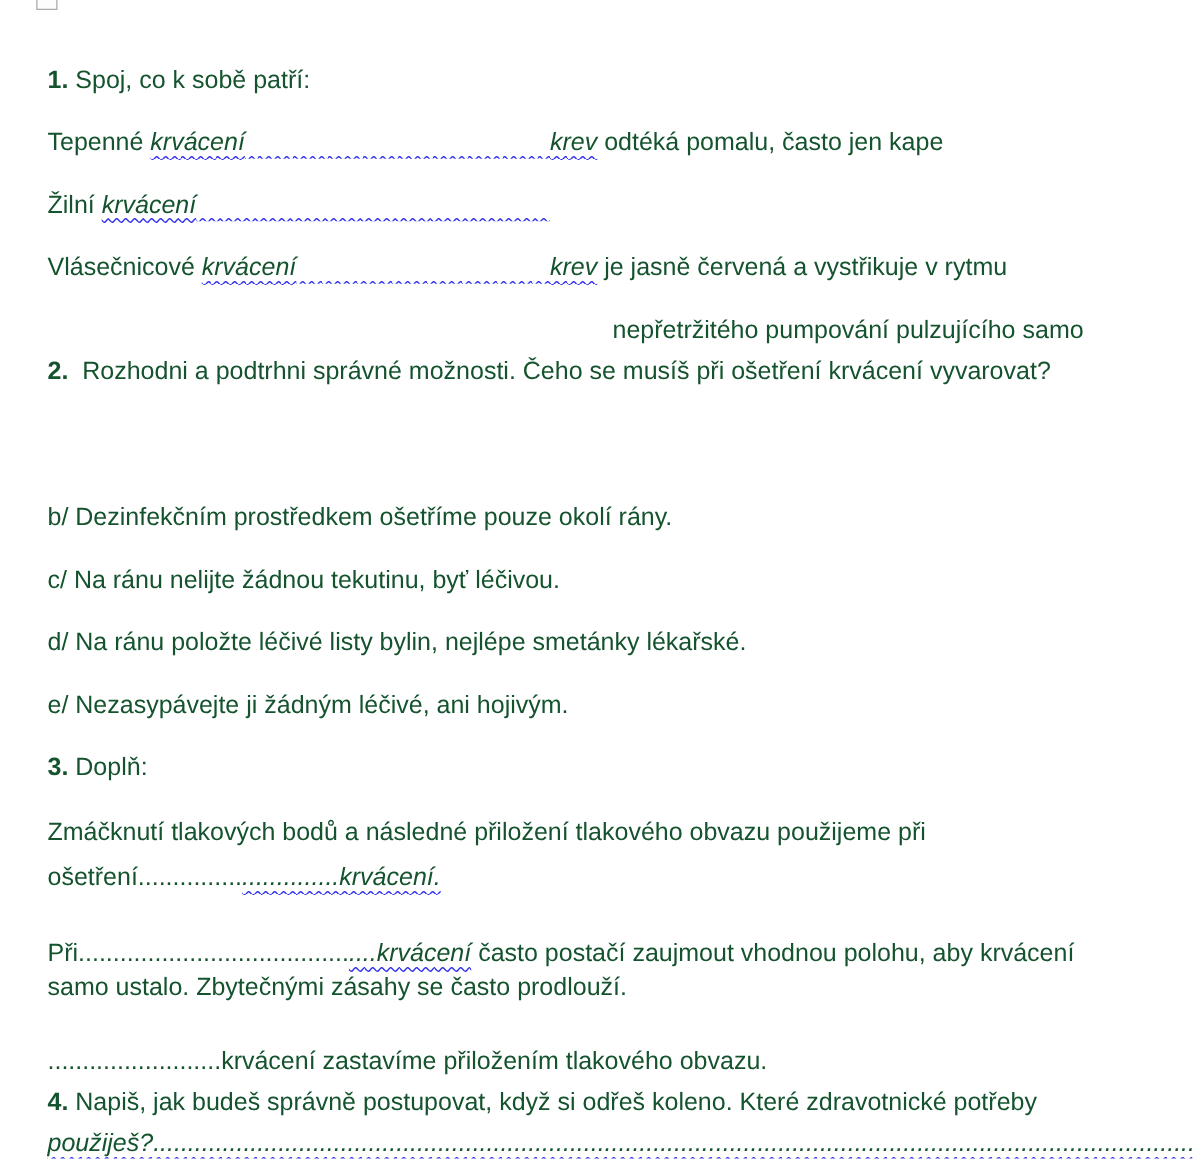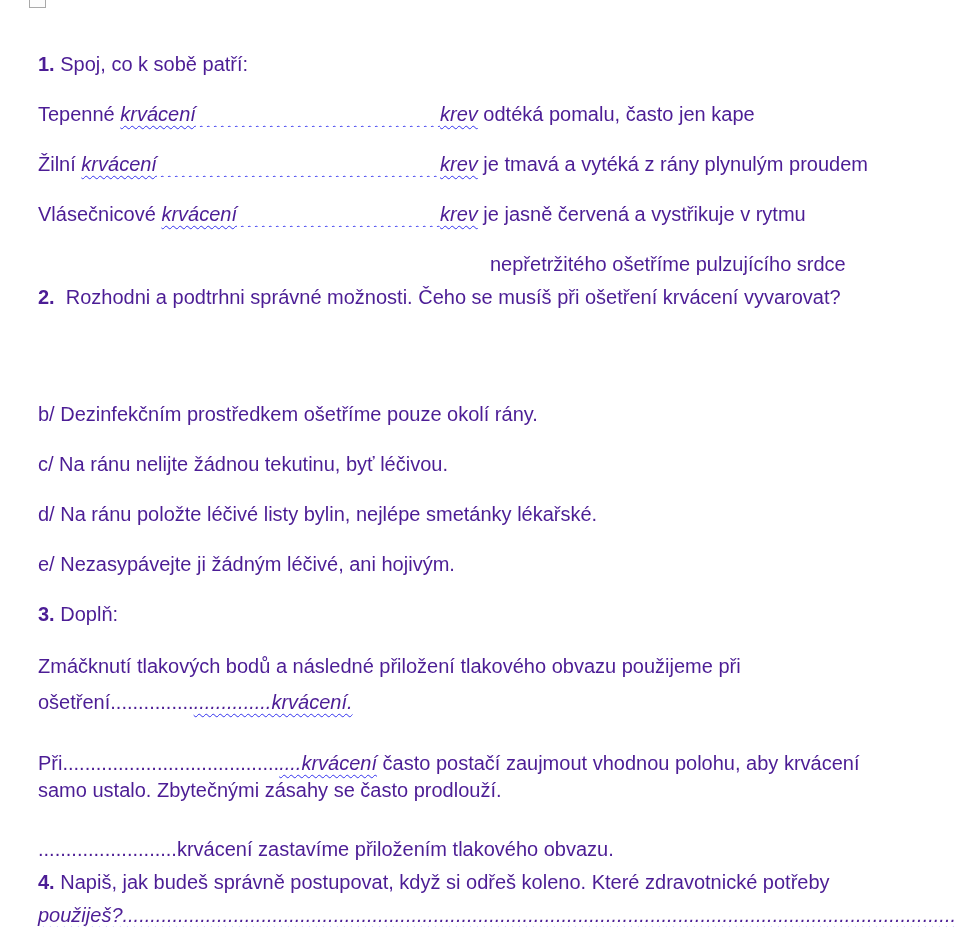--- a/index.html
+++ b/index.html
@@ -2,21 +2,21 @@
 <html><head>
 <meta charset="utf-8">
 <style>
   html,body{margin:0;padding:0;background:#fff;}
   .page{
     position:relative;
     width:954px;height:927px;
     background:#ffffff;
     font-family:"Liberation Sans",sans-serif;
     font-size:20px;
-    color:#4c1d95;
+    color:#14532d;
     overflow:hidden;
   }
   .line{
     position:absolute;
     left:38px;
     white-space:pre;
     line-height:26px;
   }
   .b{font-weight:bold;}
   
@@ -51,29 +51,28 @@
 
   <div class="line" style="top:51px"><span class="b">1.</span><span> Spoj, co k sobě patří:</span></div>
 
   <div class="line mrow" style="top:101px">
     <span class="mleft"><span>Tepenné </span><span class="sq">krvácení</span><span class="fill sq">&nbsp;&nbsp;&nbsp;&nbsp;&nbsp;&nbsp;&nbsp;&nbsp;&nbsp;&nbsp;&nbsp;&nbsp;&nbsp;&nbsp;&nbsp;&nbsp;&nbsp;&nbsp;&nbsp;&nbsp;&nbsp;&nbsp;&nbsp;&nbsp;&nbsp;&nbsp;&nbsp;&nbsp;&nbsp;&nbsp;&nbsp;&nbsp;&nbsp;&nbsp;&nbsp;&nbsp;&nbsp;&nbsp;&nbsp;&nbsp;&nbsp;&nbsp;&nbsp;&nbsp;&nbsp;&nbsp;&nbsp;&nbsp;&nbsp;&nbsp;&nbsp;&nbsp;&nbsp;&nbsp;&nbsp;&nbsp;&nbsp;&nbsp;&nbsp;&nbsp;&nbsp;&nbsp;&nbsp;&nbsp;&nbsp;&nbsp;&nbsp;&nbsp;&nbsp;&nbsp;&nbsp;&nbsp;&nbsp;&nbsp;&nbsp;&nbsp;&nbsp;&nbsp;&nbsp;&nbsp;&nbsp;&nbsp;&nbsp;&nbsp;&nbsp;&nbsp;&nbsp;&nbsp;&nbsp;&nbsp;</span></span>
     <span><span class="sq">krev</span><span> odtéká pomalu, často jen kape</span></span>
   </div>
 
   <div class="line mrow" style="top:151px">
     <span class="mleft"><span>Žilní </span><span class="sq">krvácení</span><span class="fill sq">&nbsp;&nbsp;&nbsp;&nbsp;&nbsp;&nbsp;&nbsp;&nbsp;&nbsp;&nbsp;&nbsp;&nbsp;&nbsp;&nbsp;&nbsp;&nbsp;&nbsp;&nbsp;&nbsp;&nbsp;&nbsp;&nbsp;&nbsp;&nbsp;&nbsp;&nbsp;&nbsp;&nbsp;&nbsp;&nbsp;&nbsp;&nbsp;&nbsp;&nbsp;&nbsp;&nbsp;&nbsp;&nbsp;&nbsp;&nbsp;&nbsp;&nbsp;&nbsp;&nbsp;&nbsp;&nbsp;&nbsp;&nbsp;&nbsp;&nbsp;&nbsp;&nbsp;&nbsp;&nbsp;&nbsp;&nbsp;&nbsp;&nbsp;&nbsp;&nbsp;&nbsp;&nbsp;&nbsp;&nbsp;&nbsp;&nbsp;&nbsp;&nbsp;&nbsp;&nbsp;&nbsp;&nbsp;&nbsp;&nbsp;&nbsp;&nbsp;&nbsp;&nbsp;&nbsp;&nbsp;&nbsp;&nbsp;&nbsp;&nbsp;&nbsp;&nbsp;&nbsp;&nbsp;&nbsp;&nbsp;</span></span>
-    <span><span class="sq">krev</span><span> je tmavá a vytéká z rány plynulým proudem</span></span>
   </div>
 
   <div class="line mrow" style="top:201px">
     <span class="mleft"><span>Vlásečnicové </span><span class="sq">krvácení</span><span class="fill sq">&nbsp;&nbsp;&nbsp;&nbsp;&nbsp;&nbsp;&nbsp;&nbsp;&nbsp;&nbsp;&nbsp;&nbsp;&nbsp;&nbsp;&nbsp;&nbsp;&nbsp;&nbsp;&nbsp;&nbsp;&nbsp;&nbsp;&nbsp;&nbsp;&nbsp;&nbsp;&nbsp;&nbsp;&nbsp;&nbsp;&nbsp;&nbsp;&nbsp;&nbsp;&nbsp;&nbsp;&nbsp;&nbsp;&nbsp;&nbsp;&nbsp;&nbsp;&nbsp;&nbsp;&nbsp;&nbsp;&nbsp;&nbsp;&nbsp;&nbsp;&nbsp;&nbsp;&nbsp;&nbsp;&nbsp;&nbsp;&nbsp;&nbsp;&nbsp;&nbsp;&nbsp;&nbsp;&nbsp;&nbsp;&nbsp;&nbsp;&nbsp;&nbsp;&nbsp;&nbsp;&nbsp;&nbsp;&nbsp;&nbsp;&nbsp;&nbsp;&nbsp;&nbsp;&nbsp;&nbsp;&nbsp;&nbsp;&nbsp;&nbsp;&nbsp;&nbsp;&nbsp;&nbsp;&nbsp;&nbsp;</span></span>
     <span><span class="sq">krev</span><span> je jasně červená a vystřikuje v rytmu</span></span>
   </div>
 
-  <div class="line" style="top:251px;left:490px">nepřetržitého ošetříme pulzujícího srdce</div>
+  <div class="line" style="top:251px;left:490px">nepřetržitého pumpování pulzujícího samo</div>
 
   <div class="line" style="top:284px"><span class="b">2.</span><span>  Rozhodni a podtrhni správné možnosti. Čeho se musíš při ošetření krvácení vyvarovat?</span></div>
 
   <div class="line" style="top:451px">c/ Na ránu nelijte žádnou tekutinu, byť léčivou.</div>
   <div class="line" style="top:401px">b/ Dezinfekčním prostředkem ošetříme pouze okolí rány.</div>
   <div class="line" style="top:501px">d/ Na ránu položte léčivé listy bylin, nejlépe smetánky lékařské.</div>
   <div class="line" style="top:551px">e/ Nezasypávejte ji žádným léčivé, ani hojivým.</div>
 
   <div class="line" style="top:601px"><span class="b">3.</span><span> Doplň:</span></div>
 

